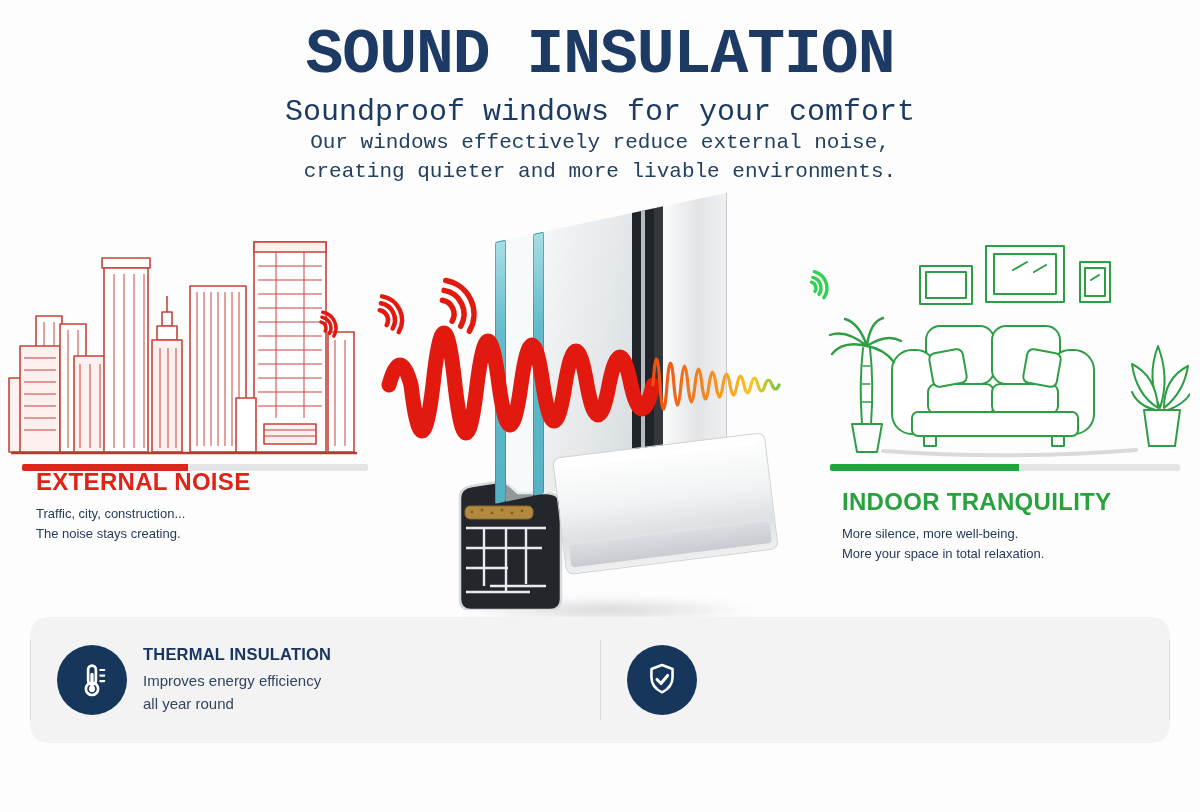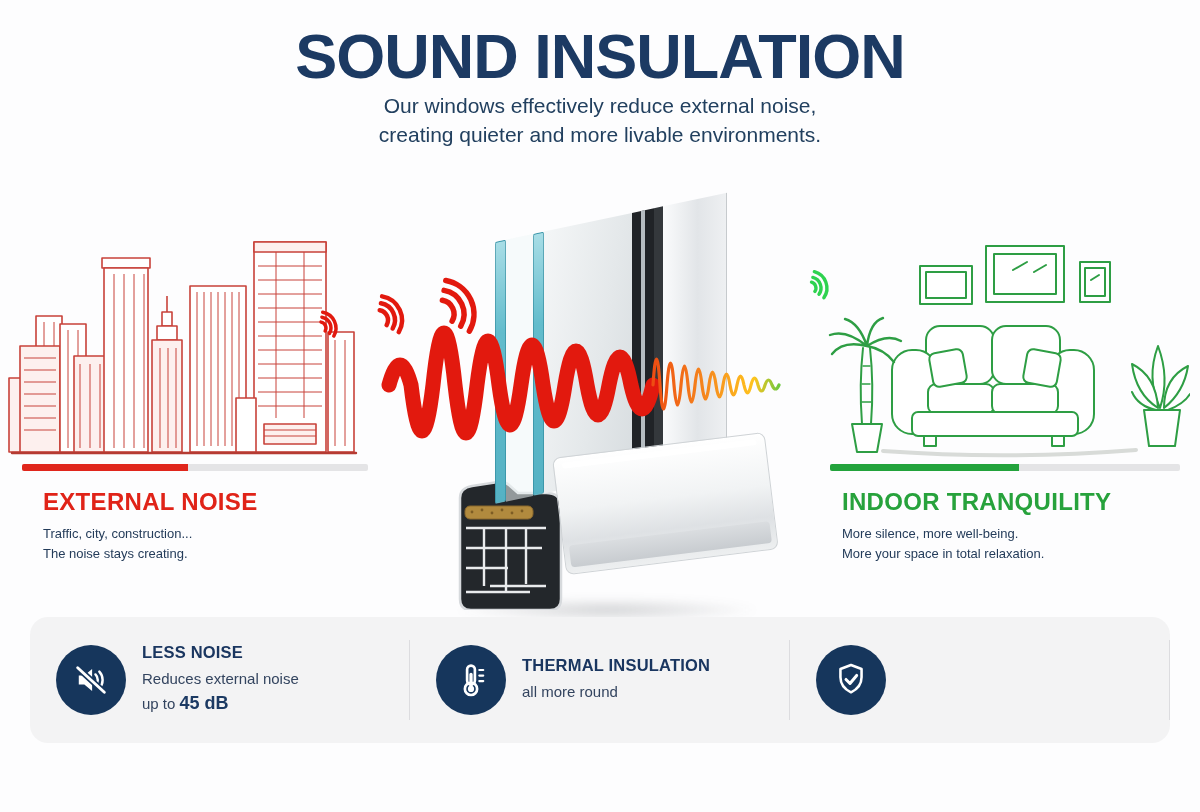--- a/index.html
+++ b/index.html
@@ -1,20 +1,20 @@
 <!DOCTYPE html>
 <html><head>
 <meta charset="utf-8">
 <style>
   * { margin:0; padding:0; box-sizing:border-box; }
   body { font-family:"Liberation Sans", sans-serif; background:#ffffff; }
   .stage { position:relative; width:1200px; height:812px; background:#fdfdfe; overflow:hidden; }
 
   
-  .hdr { position:absolute; left:0; top:0; width:100%; text-align:center; }
+  .hdr { position:absolute; left:0; top:0; width:100%; text-align:center;font-family:Liberation Mono, monospace; }
   .title { margin-top:20px; font-size:63px; font-weight:bold; letter-spacing:-1px; color:#1c3a63; }
   .subtitle { margin-top:4px; font-size:30px; color:#1d3a63; }
   .desc { margin-top:0; font-size:21px; line-height:1.38; color:#22405f; }
 
   
   .bar { position:absolute; height:7px; background:#e4e4e6; border-radius:2px; overflow:hidden; }
   .bar-fill { height:100%; }
   .cap { position:absolute; width:420px; }
   .cap h3 { font-size:24px; font-weight:bold; letter-spacing:.3px; margin-bottom:8px; }
   .cap p { font-size:13px; line-height:1.55; color:#243c5a; }
@@ -53,20 +53,21 @@
   svg { display:block; }
   .abs { position:absolute; }
 </style>
 </head>
 <body>
 
 <div class="stage">
 
   <div class="hdr">
     <div class="title">SOUND INSULATION</div>
+    <div class="subtitle">Soundproof windows for your comfort</div>
     <div class="desc">
       <div>Our windows effectively reduce external noise,</div>
       <div>creating quieter and more livable environments.</div>
     </div>
   </div>
 
   <svg class="abs" style="left:8px; top:228px;" width="352" height="230" viewBox="0 0 352 230">
     <g stroke="#c8423a" stroke-width="1.6" fill="#ffffff" stroke-linejoin="round">
       <rect x="1" y="150" width="14" height="74" fill="#fdf0ee"></rect>
       <rect x="28" y="88" width="26" height="136"></rect>
@@ -215,72 +216,58 @@
       <path d="M332,170 q-14,-30 -2,-62 q12,32 2,62 z"></path>
       <path d="M330,170 q-22,-14 -26,-44 q24,12 26,44 z"></path>
       <path d="M336,170 q20,-16 24,-42 q-24,12 -24,42 z"></path>
       <path d="M328,172 q-18,-4 -24,-18 M340,172 q16,-6 22,-16" fill="none"></path>
     </g>
   </svg>
 
   <div class="bar" style="left:22px; top:464px; width:346px;">
     <div class="bar-fill" style="width:48%; background:#e0261c;"></div>
   </div>
-  <div class="cap" style="left:36px; top:488px;margin-left:7px;">
+  <div class="cap" style="left:36px; top:468px;">
     <h3 style="color:#e02318;">EXTERNAL NOISE</h3>
     <p>
       <span>Traffic, city, construction...</span><br>
       <span>The noise stays creating.</span>
     </p>
   </div>
 
   <div class="bar" style="left:830px; top:464px; width:350px;">
     <div class="bar-fill" style="width:54%; background:#23a33c;"></div>
   </div>
   <div class="cap" style="left:842px; top:488px;">
     <h3 style="color:#27a23c;">INDOOR TRANQUILITY</h3>
     <p>
       <span>More silence, more well-being.</span><br>
       <span>More your space in total relaxation.</span>
     </p>
   </div>
 
   <div class="panel">
 
-    <div class="feat">
-      <div class="badge">
-        <svg width="40" height="40" viewBox="0 0 36 36">
-          <path d="M7,14 h5 l7,-6 v20 l-7,-6 h-5 z" fill="#ffffff"></path>
-          <path d="M22,13 a7,7 0 0 1 0,10 M25.5,10.5 a11,11 0 0 1 0,15" fill="none" stroke="#ffffff" stroke-width="2.2" stroke-linecap="round"></path>
-          <line x1="6" y1="7" x2="30" y2="29" stroke="#16365c" stroke-width="5.5" stroke-linecap="round"></line>
-          <line x1="6" y1="7" x2="30" y2="29" stroke="#ffffff" stroke-width="2.6" stroke-linecap="round"></line>
-        </svg>
-      </div>
-      <div class="ftext">
-        <div class="ftitle">LESS NOISE</div>
-        <div class="fline">Reduces external noise</div>
-        <div class="fline"><span>up to </span><span class="fbold">45 dB</span></div>
-      </div>
-    </div>
 
     <div class="fdivider"></div>
 
     <div class="feat">
       <div class="badge">
         <svg width="40" height="40" viewBox="0 0 36 36">
           <rect x="14.5" y="5" width="7" height="17" rx="3.5" fill="none" stroke="#ffffff" stroke-width="2.4"></rect>
           <circle cx="18" cy="26" r="5.5" fill="none" stroke="#ffffff" stroke-width="2.4"></circle>
           <line x1="18" y1="13" x2="18" y2="25" stroke="#ffffff" stroke-width="3" stroke-linecap="round"></line>
           <circle cx="18" cy="26" r="2.8" fill="#ffffff"></circle>
           <path d="M25.5,9 h3.5 M25.5,14 h3.5 M25.5,19 h3.5" stroke="#ffffff" stroke-width="2" stroke-linecap="round"></path>
         </svg>
       </div>
       <div class="ftext">
         <div class="ftitle">THERMAL INSULATION</div>
-        <div class="fline">all more round</div>
+        <div class="fline">Improves energy efficiency</div>
+        <div class="fline">all year round</div>
       </div>
     </div>
 
     <div class="fdivider"></div>
 
     <div class="feat">
       <div class="badge">
         <svg width="40" height="40" viewBox="0 0 36 36">
           <path d="M18,4.5 l9.5,3.6 v7.4 c0,6.8 -4.2,11 -9.5,13.6 c-5.3,-2.6 -9.5,-6.8 -9.5,-13.6 v-7.4 z" fill="none" stroke="#ffffff" stroke-width="2.3" stroke-linejoin="round"></path>
           <path d="M13.5,17.5 l3.6,3.6 l6,-7.2" fill="none" stroke="#ffffff" stroke-width="2.7" stroke-linecap="round" stroke-linejoin="round"></path>

